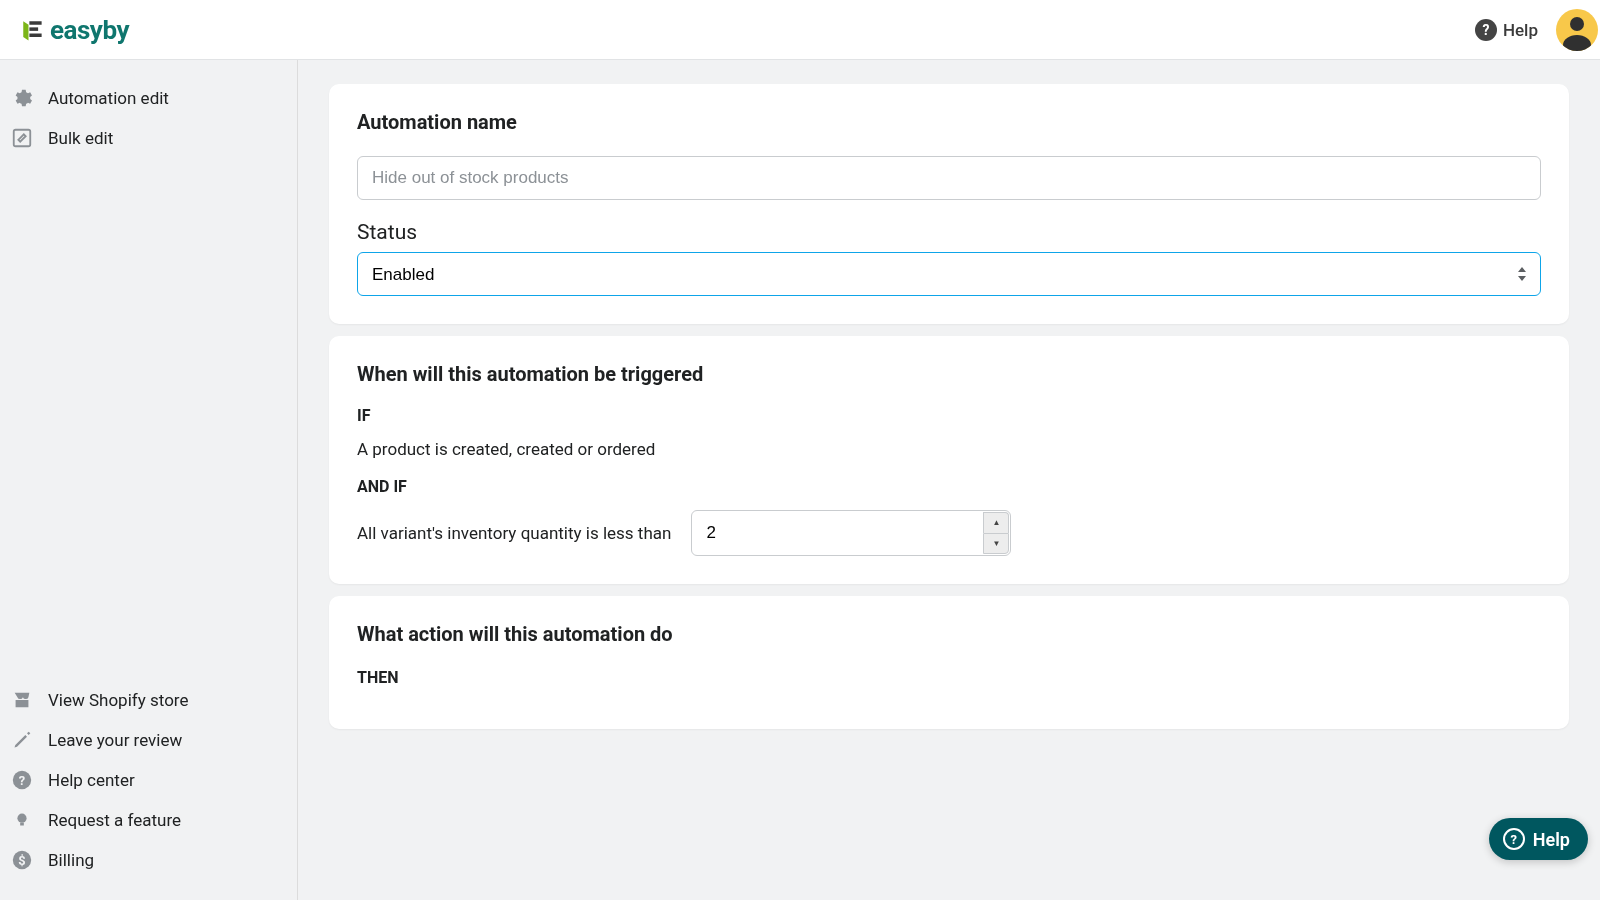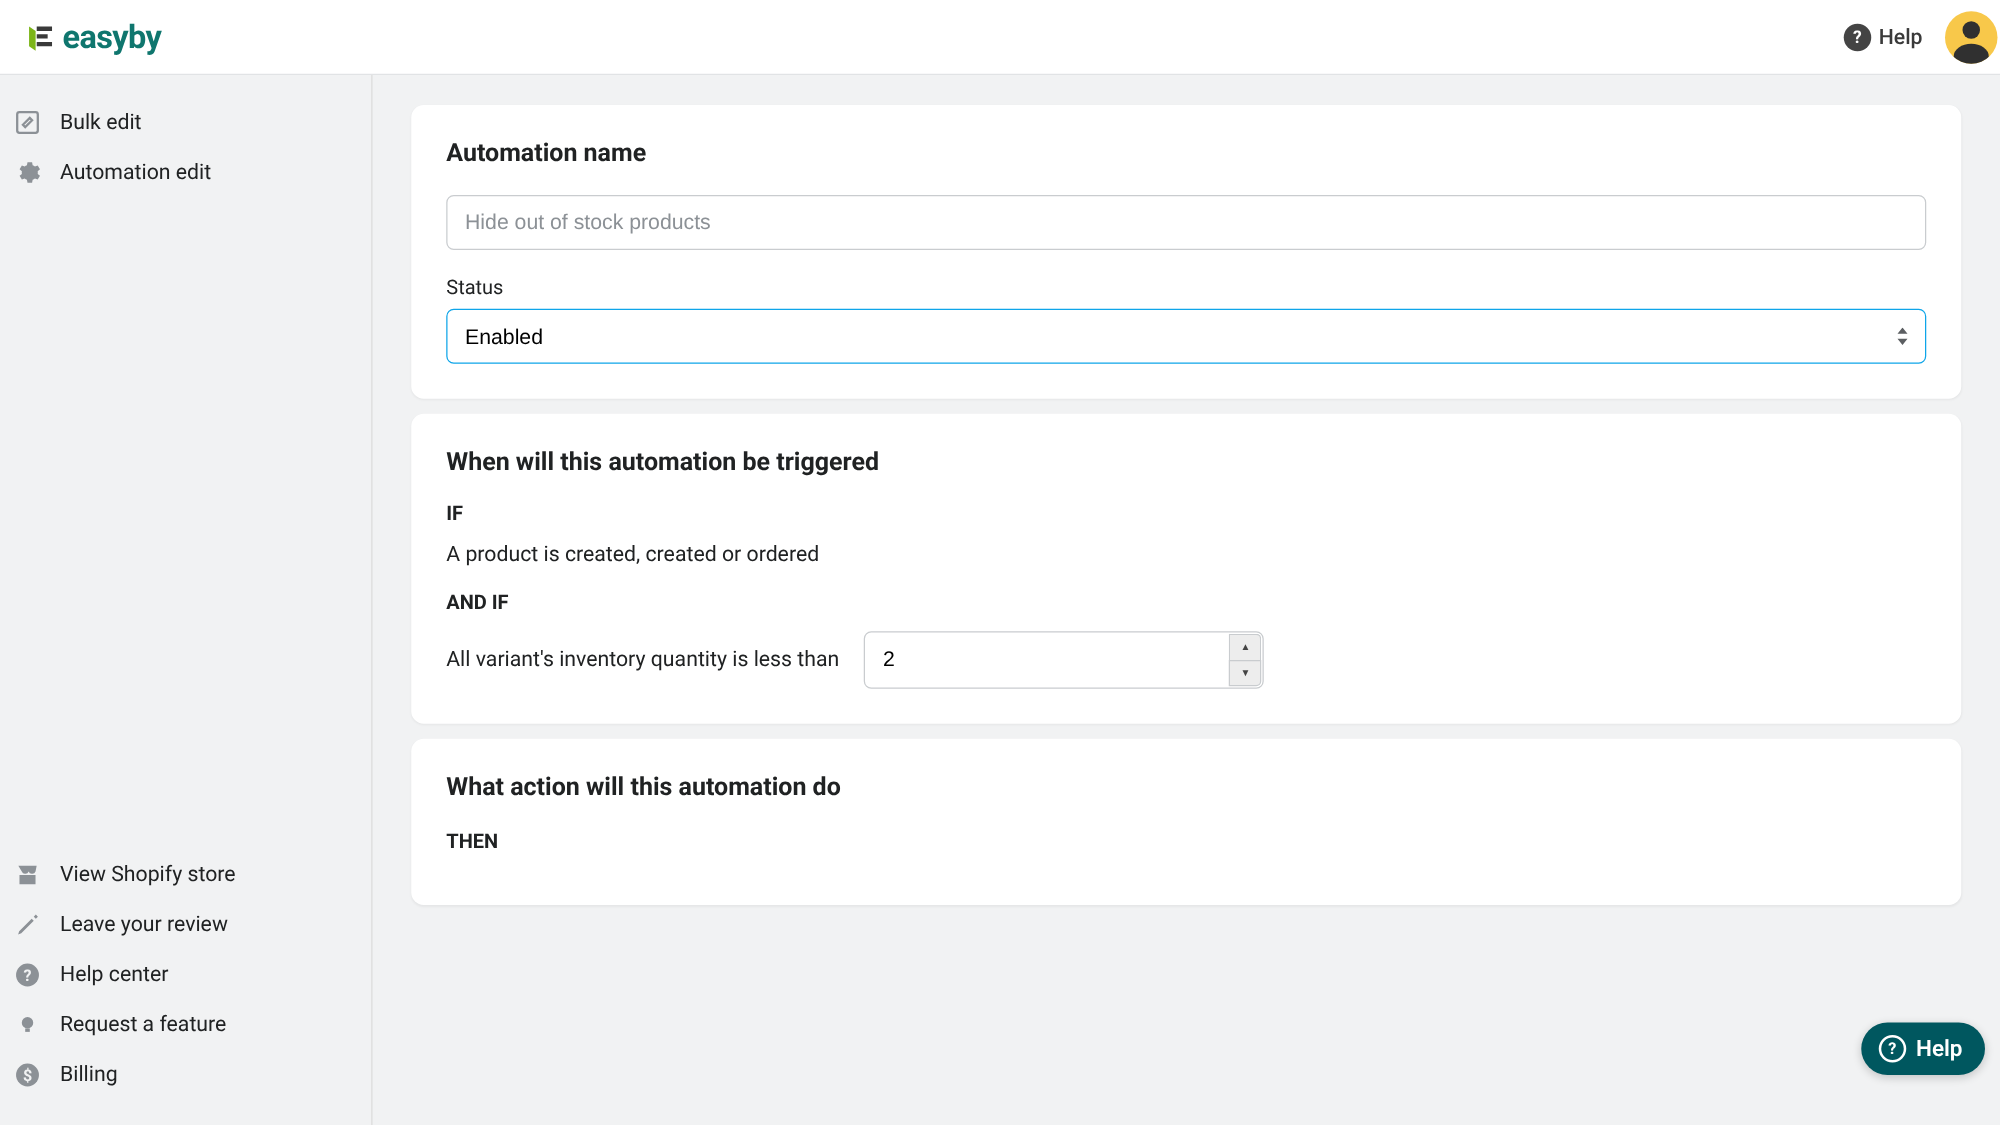--- a/index.html
+++ b/index.html
@@ -27,21 +27,21 @@
 .main-inner { max-width:1240px; margin:0 auto; }
 .page-head { display:flex; align-items:center; gap:20px; margin-bottom:48px; margin-top:2px; }
 .back-btn { width:44px; height:44px; border:1px solid #c9cccf; border-radius:6px; background:#fff; display:flex; align-items:center; justify-content:center; cursor:pointer; }
 .page-title { font-size:26px; font-weight:700; }
 
 .card { background:#fff; border-radius:10px; padding:26px 28px 28px; margin-bottom:12px; box-shadow:0 1px 2px rgba(0,0,0,0.05); }
 .card h2 { font-size:20px; font-weight:700; margin-bottom:22px; }
 .card h2.trigger { margin-bottom:20px; }
 .text-input { width:100%; height:44px; border:1px solid #c9cccf; border-radius:6px; padding:0 14px; font-size:17px; color:#737373; background:#fff; }
 .text-input::placeholder { color:#8c9196; }
-.field-label { font-size:16px; margin:20px 0 8px; display:block; }
+.field-label { font-size:21px; margin:20px 0 8px; display:block; }
 .select-wrap { position:relative; }
 .select-input { width:100%; height:44px; border:1px solid #0ea5e9; border-radius:6px; padding:0 14px; font-size:17px; background:#fff; appearance:none; -webkit-appearance:none; cursor:pointer; }
 .select-caret { position:absolute; right:14px; top:50%; transform:translateY(-50%); pointer-events:none; color:#5c5f62; font-size:12px; line-height:1; }
 .sect-label { font-weight:700; font-size:16px; margin-bottom:14px; margin-top:4px; }
 .plain-text { font-size:17px; margin-bottom:18px; }
 .and-if-row { display:flex; align-items:center; gap:20px; }
 .and-if-row .plain-text { margin:0; }
 .num-wrap { position:relative; width:320px; }
 .num-input { width:100%; height:46px; border:1px solid #c9cccf; border-radius:6px; padding:0 40px 0 14px; font-size:17px; background:#fff; }
 .spin { position:absolute; right:2px; top:2px; bottom:2px; width:26px; display:flex; flex-direction:column; }
@@ -73,36 +73,36 @@
     <div class="help-top">
       <span class="qicon">?</span>
       <span>Help</span>
     </div>
     <div class="avatar"></div>
   </div>
 </div>
 
 <div class="sidebar">
   <div class="side-top">
+    <div class="side-item active">
+      <span class="side-icon">
+        <svg width="22" height="22" viewBox="0 0 24 24" fill="#8c9196">
+            <path d="M12 8a4 4 0 100 8 4 4 0 000-8zm9 4a7 7 0 00-.1-1.2l2-1.6-2-3.4-2.4 1a7 7 0 00-2-1.2L16 3h-4l-.5 2.6a7 7 0 00-2 1.2l-2.4-1-2 3.4 2 1.6A7 7 0 007 12a7 7 0 00.1 1.2l-2 1.6 2 3.4 2.4-1a7 7 0 002 1.2L12 21h4l.5-2.6a7 7 0 002-1.2l2.4 1 2-3.4-2-1.6A7 7 0 0021 12z"></path>
+          </svg>
+      </span>
+      <span>Automation edit</span>
+    </div>
     <div class="side-item">
       <span class="side-icon">
         <svg width="22" height="22" viewBox="0 0 24 24" fill="none" stroke="#8c9196" stroke-width="2">
             <rect x="3" y="3" width="18" height="18" rx="2"></rect>
             <path d="M8 14 L14 8 L16 10 L10 16 Z"></path>
           </svg>
       </span>
       <span>Bulk edit</span>
-    </div>
-    <div class="side-item active">
-      <span class="side-icon">
-        <svg width="22" height="22" viewBox="0 0 24 24" fill="#8c9196">
-            <path d="M12 8a4 4 0 100 8 4 4 0 000-8zm9 4a7 7 0 00-.1-1.2l2-1.6-2-3.4-2.4 1a7 7 0 00-2-1.2L16 3h-4l-.5 2.6a7 7 0 00-2 1.2l-2.4-1-2 3.4 2 1.6A7 7 0 007 12a7 7 0 00.1 1.2l-2 1.6 2 3.4 2.4-1a7 7 0 002 1.2L12 21h4l.5-2.6a7 7 0 002-1.2l2.4 1 2-3.4-2-1.6A7 7 0 0021 12z"></path>
-          </svg>
-      </span>
-      <span>Automation edit</span>
     </div>
   </div>
   <div class="side-bottom">
     <div class="side-item">
       <span class="side-icon">
         <svg width="22" height="22" viewBox="0 0 24 24" fill="#8c9196">
             <path d="M4 4h16l-1 5a3 3 0 01-3 2 3 3 0 01-3-2 3 3 0 01-3 2 3 3 0 01-3-2L4 4zm1 8h14v8H5v-8z"></path>
           </svg>
       </span>
       <span>View Shopify store</span>

